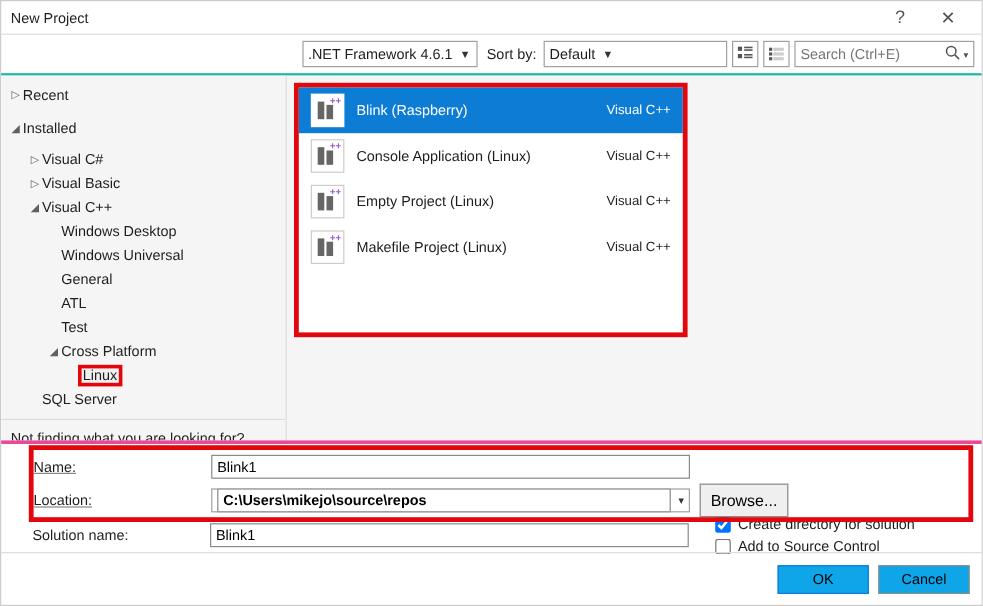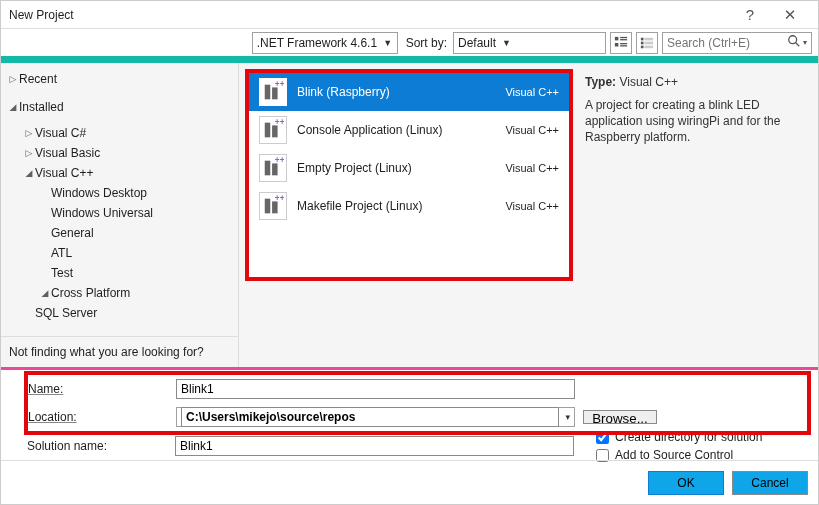--- a/index.html
+++ b/index.html
@@ -2,21 +2,21 @@
 <html><head>
 <meta charset="utf-8">
 <style>
 * { box-sizing: border-box; margin: 0; padding: 0; font-family: "Segoe UI", Tahoma, sans-serif; }
 body { background: #fff; width: 819px; height: 505px; overflow: hidden; font-size: 12px; color: #1e1e1e; }
 .window { width: 100%; height: 100%; display: flex; flex-direction: column; border: 1px solid #ccc; }
 .titlebar { height: 28px; display: flex; align-items: center; padding: 0 8px; border-bottom: 1px solid #ddd; }
 .titlebar .spacer { flex: 1; }
 .titlebar .title { font-size: 12px; color: #1e1e1e; }
 .titlebar .btn { width: 40px; text-align: center; font-size: 15px; color: #555; }
-.toolbar { height: 34px; display: flex; align-items: center; padding: 4px 6px; border-bottom: 7px solid #14b8a6; gap: 4px; }
+.toolbar { height: 34px; display: flex; align-items: center; padding: 4px 6px; border-bottom: 2px solid #14b8a6; gap: 4px; }
 .toolbar .pad { flex: 1; }
 .combo { display: inline-flex; align-items: center; border: 1px solid #a0a0a0; background: #fff; height: 22px; padding: 0 4px; }
 .combo .arrow { margin-left: 6px; font-size: 9px; color: #333; }
 .fw-combo { width: 146px; }
 .def-combo { width: 153px; }
 .icon-btn { width: 22px; height: 22px; border: 1px solid #a0a0a0; display: flex; align-items: center; justify-content: center; background: #fff; }
 .icon-btn svg { width: 14px; height: 14px; }
 .search { flex: 0 0 150px; height: 22px; border: 1px solid #a0a0a0; display: flex; align-items: center; padding: 0 4px; }
 .search input { border: none; outline: none; width: 100%; font-size: 12px; background: transparent; }
 .search .mag { margin: 0 2px; }
@@ -41,21 +41,21 @@
 .tmpl-row .lang { font-size: 11px; }
 .detail { flex: 1; padding: 12px 10px 0 6px; font-size: 12px; color: #333; }
 .detail .type-row { margin-bottom: 8px; }
 .detail .type-row b { font-weight: 600; }
 .detail p { line-height: 1.35; }
 .form { border-top: 3px solid #ec4899; padding: 4px 10px 0 26px; }
 .form-row { display: flex; align-items: center; height: 28px; gap: 8px; }
 .form-row .lbl { width: 140px; text-decoration: underline; text-decoration-color: #888; text-underline-offset: 1px; }
 .form-row .lbl.nouline { text-decoration: none; }
 .form-row input[type=text] { flex: 1; height: 20px; border: 1px solid #8a8a8a; padding: 0 4px; font-size: 12px; background: #fff; }
-.form-row .browse-btn { width: 74px; height: 14px; border: 1px solid #8a8a8a; background: #efefef; }
+.form-row .browse-btn { width: 74px; height: 28px; border: 1px solid #8a8a8a; background: #efefef; }
 .form-left { display: flex; align-items: center; gap: 8px; flex: 0 0 547px; }
 .redbox-a { outline: 4px solid #e3070d; outline-offset: -1px; padding: 1px; }
 .checkcol { margin-left: 14px; display: flex; flex-direction: column; gap: 4px; }
 .checkcol label { display: flex; align-items: center; gap: 6px; font-size: 12px; }
 .footer { height: 44px; display: flex; align-items: center; justify-content: flex-end; padding: 0 10px; gap: 8px; border-top: 1px solid #ddd; }
 .footer button { width: 76px; height: 24px; border: 1px solid #8a8a8a; background: #0ea5e9; font-size: 12px; }
 .footer button.primary { border: 1px solid #0c7cd5; }
 .icon-tiny { width: 22px; height: 22px; }
 .sortlbl { margin-left: 4px; margin-right: 2px; }
 .combo input { border: none; outline: none; width: 100%; font-size: 12px; }
@@ -162,20 +162,24 @@
             <span class="label">ATL</span>
           </div>
         <div class="tree-row ind2">
             <span class="tri"></span>
             <span class="label">Test</span>
           </div>
         <div class="tree-row ind2">
             <span class="tri">◢</span>
             <span class="label">Cross Platform</span>
           </div>
+        <div class="tree-row ind3">
+            <span class="tri"></span>
+            <span class="highlight-red"><span class="label">Linux</span></span>
+          </div>
         <div class="tree-row ind1">
             <span class="tri"></span>
             <span class="label">SQL Server</span>
           </div>
       </div>
       <div class="help">
         <div>Not finding what you are looking for?</div>
 
       </div>
     </div>
@@ -221,28 +225,20 @@
                 <svg class="icon-tiny" viewBox="0 0 24 24">
                   <rect x="3" y="4" width="6" height="16" class="p2"></rect>
                   <rect x="11" y="7" width="6" height="13" class="p2"></rect>
                   <text x="14" y="6" font-size="9" class="p1" font-weight="bold">++</text>
                 </svg>
               </span>
           <span class="name">Makefile Project (Linux)</span>
           <span class="lang">Visual C++</span>
         </div>
       </div>
-      </div>
-      <div class="detail">
-        <div class="type-row">
-          <b>Type:</b>
-          <span> </span>
-          <span>Visual C++</span>
-        </div>
-        <p>A project for creating a blink LED application using wiringPi and for the Raspberry platform.</p>
       </div>
     </div>
   </div>
 
   <div class="form">
     <div class="redbox-a">
       <div class="form-row">
         <div class="form-left">
           <span class="lbl">Name:</span>
           <input type="text" value="Blink1" style="">

